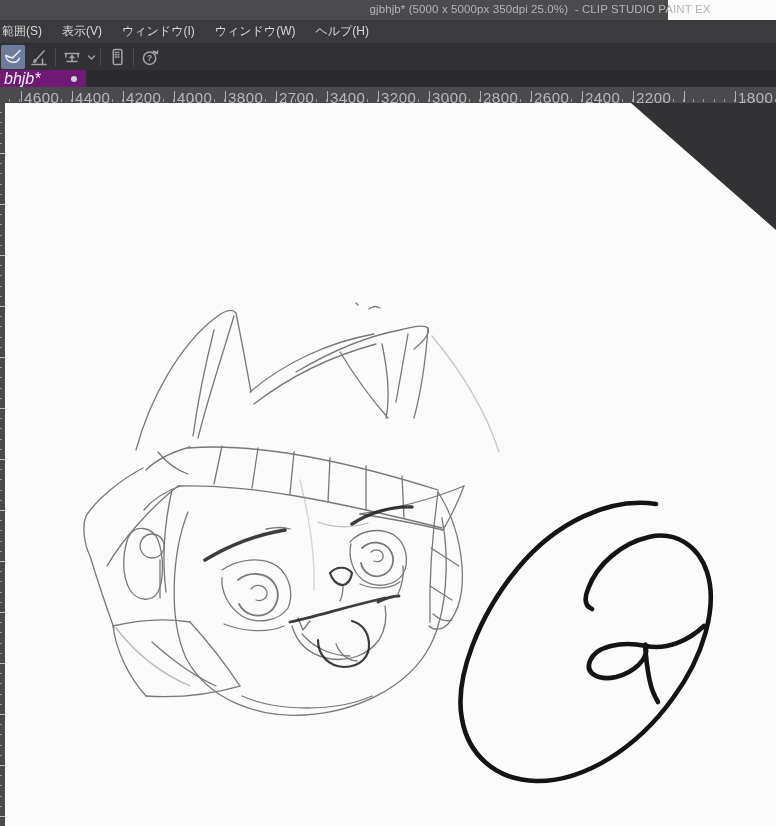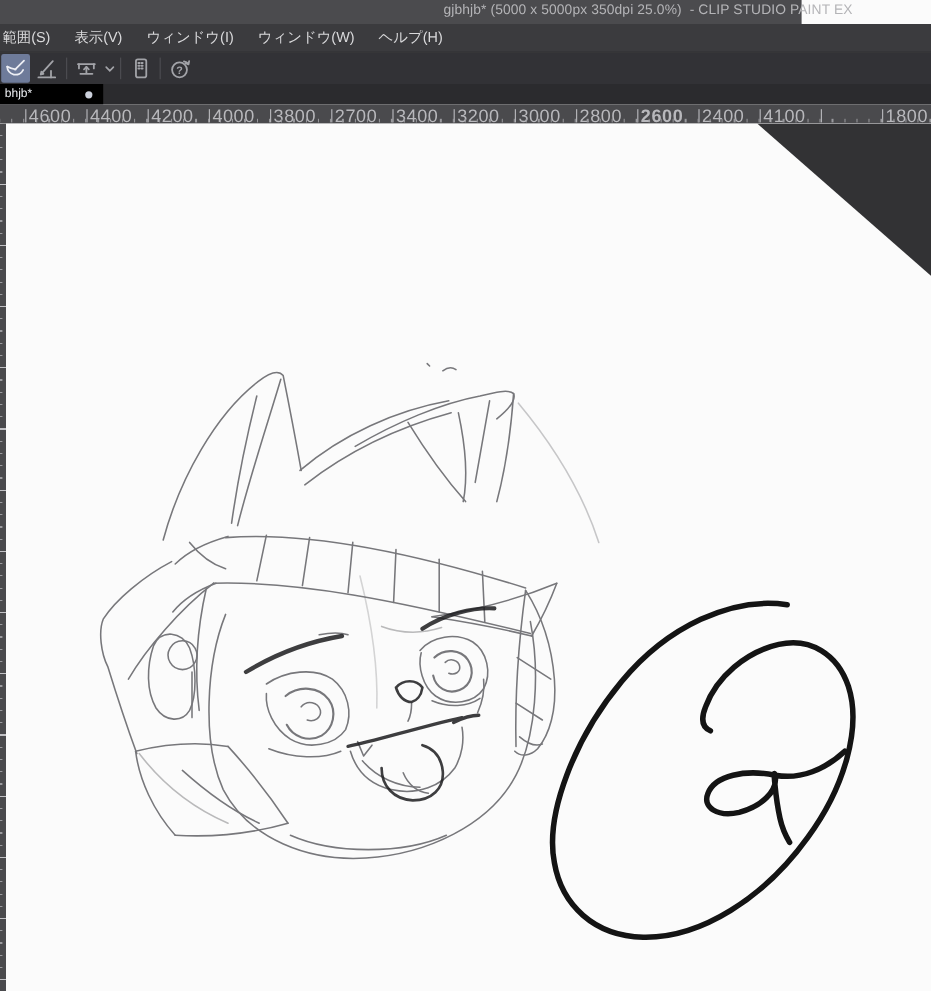--- a/index.html
+++ b/index.html
@@ -42,22 +42,22 @@
   .tool-btn svg{display:block;}
   .tb-sep{width:1px;height:18px;background:#4b4b50;margin:0 3px;flex:0 0 auto;}
   .chevron{width:12px;height:24px;display:flex;align-items:center;justify-content:center;flex:0 0 auto;}
   
   .tabbar{
     position:absolute;left:0;top:70px;width:776px;height:17px;
     background:#2b2b2e;
   }
   .doc-tab{
     position:absolute;left:0;top:0;width:86px;height:17px;
-    background:#000000;color:#eef0f4;font-size:10px;line-height:17px;
-    padding-left:4px;box-sizing:border-box;
+    background:#701a75;color:#eef0f4;font-size:16px;line-height:17px;
+    padding-left:4px;box-sizing:border-box;font-style:italic;
   }
   .doc-tab .dot{
     position:absolute;left:71px;top:6px;width:6px;height:6px;border-radius:50%;
     background:#ccd1dc;
   }
   
   .hruler{
     position:absolute;left:0;top:87px;width:776px;height:16px;
     background:#4a4a4d;overflow:hidden;
   }
@@ -190,25 +190,25 @@
     <div class="hr-num" style="left: 279px;">2700</div>
     <div class="hr-tick" style="left: 327px;"></div>
     <div class="hr-num" style="left: 330px;">3400</div>
     <div class="hr-tick" style="left: 378px;"></div>
     <div class="hr-num" style="left: 381px;">3200</div>
     <div class="hr-tick" style="left: 429px;"></div>
     <div class="hr-num" style="left: 432px;">3000</div>
     <div class="hr-tick" style="left: 480px;"></div>
     <div class="hr-num" style="left: 483px;">2800</div>
     <div class="hr-tick" style="left: 531px;"></div>
-    <div class="hr-num" style="left: 534px; font-weight: bold;">2600</div>
+    <div class="hr-num" style="left: 534px;">2600</div>
     <div class="hr-tick" style="left: 582px;"></div>
     <div class="hr-num" style="left: 585px;">2400</div>
     <div class="hr-tick" style="left: 633px;"></div>
-    <div class="hr-num" style="left: 636px;">4100</div>
+    <div class="hr-num" style="left: 636px;">2200</div>
     <div class="hr-tick" style="left: 684px;"></div>
     <div class="hr-num" style="left: 687px; margin-top: 40px;">2000</div>
     <div class="hr-tick" style="left: 735px;"></div>
     <div class="hr-num" style="left: 738px;">1800</div>
   </div>
 
 <div class="vruler"></div>
 
 <div class="canvas-area">
   <svg width="771" height="723" viewBox="5 103 771 723" xmlns="http://www.w3.org/2000/svg">

